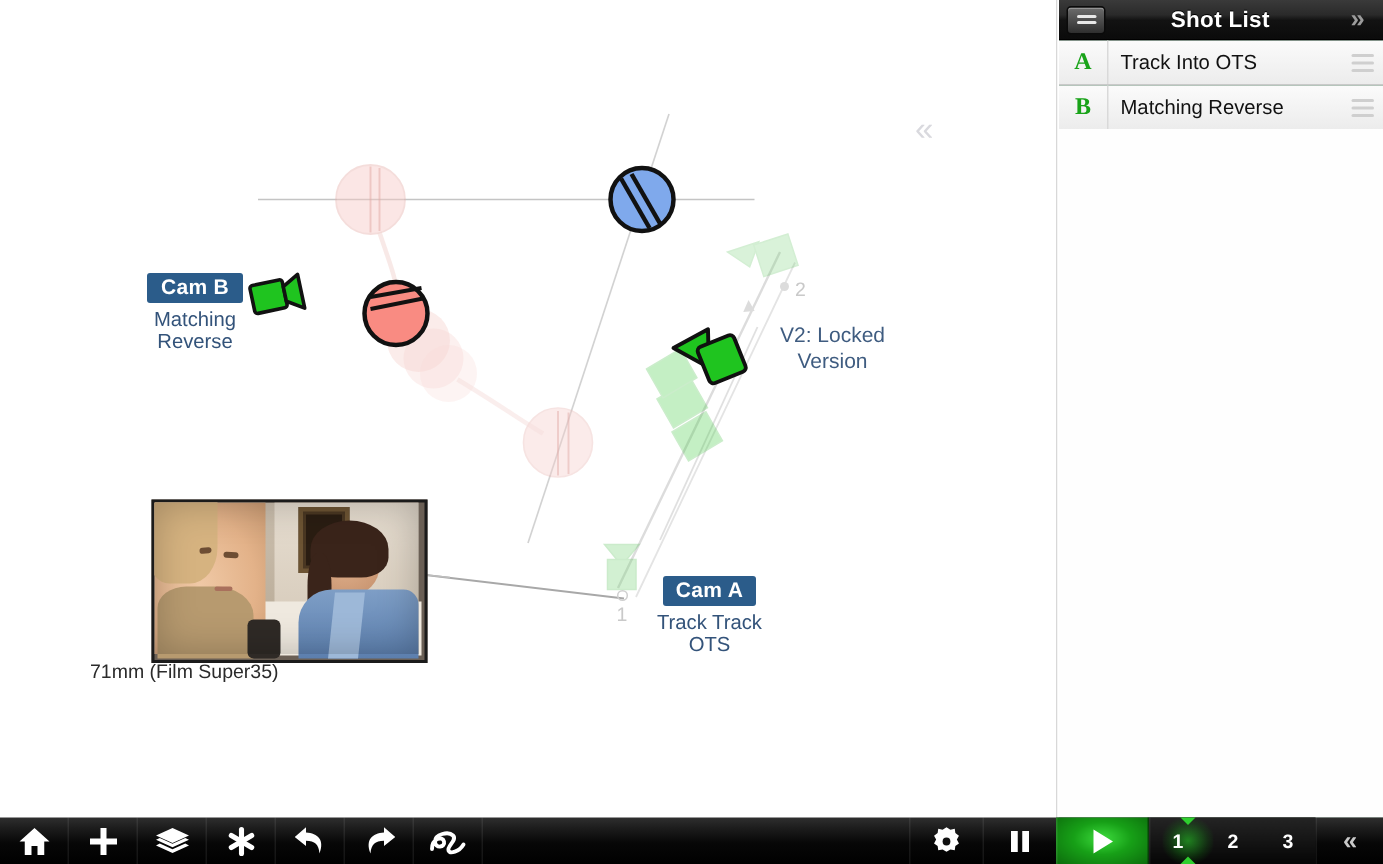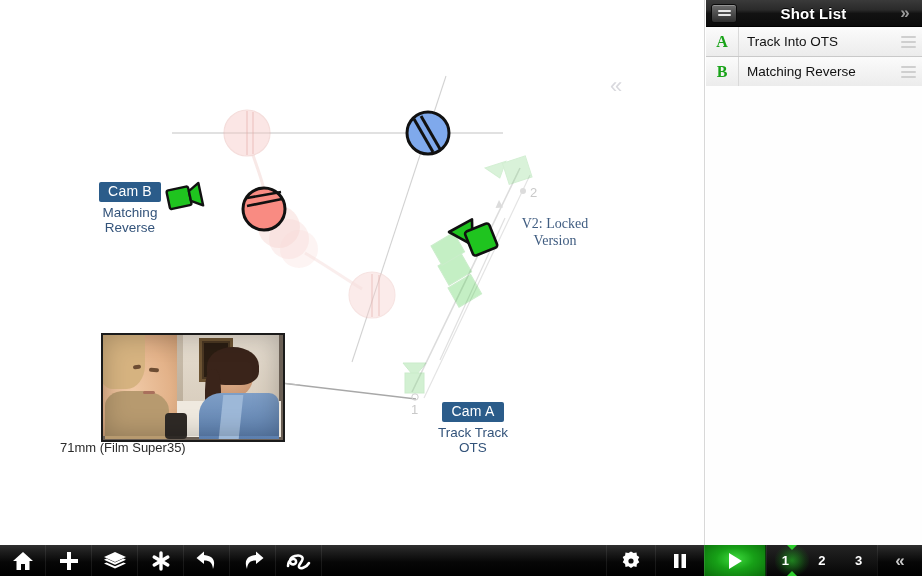--- a/index.html
+++ b/index.html
@@ -26,21 +26,21 @@
   
   .cam-label{
     position:absolute;text-align:center;pointer-events:none;
     font-family:"Liberation Sans", sans-serif;
   }
   .cam-chip{
     display:inline-block;
     background:#2b5c8a;
     color:#ffffff;
     font-size:14px;
-    font-weight:normal;
+    font-weight:bold;
     padding:2px 9px 3px 9px;
     border-radius:2px;
     letter-spacing:0.2px;
     line-height:15px;
     text-align:right;
   }
   .cam-sub{
     margin-top:3px;
     color:#33537a;
     font-size:13.5px;
@@ -48,21 +48,20 @@
     white-space:pre-line;
   }
   .version-note{
     position:absolute;
     color:#3f5c80;
     font-size:14px;
     line-height:17px;
     text-align:center;
     white-space:pre-line;
     pointer-events:none;
-    font-family:Liberation Serif, serif;
   }
   .ghost-num{
     position:absolute;
     color:#c9c9c9;
     font-size:13px;
     font-family:"Liberation Sans", sans-serif;
   }
   .collapse-chev{
     position:absolute;
     color:#d9d9de;
@@ -304,21 +303,21 @@
 Reverse</div>
     </div>
 
     <svg style="position:absolute;left:163px;top:177px;" width="44" height="40" viewBox="0 0 44 40">
       <g transform="rotate(-12 22 20)">
         <rect x="5" y="10" width="22" height="19" rx="2" fill="#1fc41f" stroke="#111" stroke-width="2.4"></rect>
         <path d="M27 15 l11 -6 l0 23 l-11 -7 z" fill="#1fc41f" stroke="#111" stroke-width="2.4" stroke-linejoin="round"></path>
       </g>
     </svg>
 
-    <div class="cam-label" style="left:437px;top:402px;width:72px;">
+    <div class="cam-label" style="left:437px;top:384px;width:72px;">
       <span class="cam-chip">Cam A</span>
       <div class="cam-sub">Track Track
 OTS</div>
     </div>
 
     <div class="version-note" style="left:505px;top:215px;width:100px;">V2: Locked
 Version</div>
 
     <div class="ghost-num" style="left:411px;top:402px;">1</div>
     <div class="ghost-num" style="left:530px;top:185px;">2</div>

